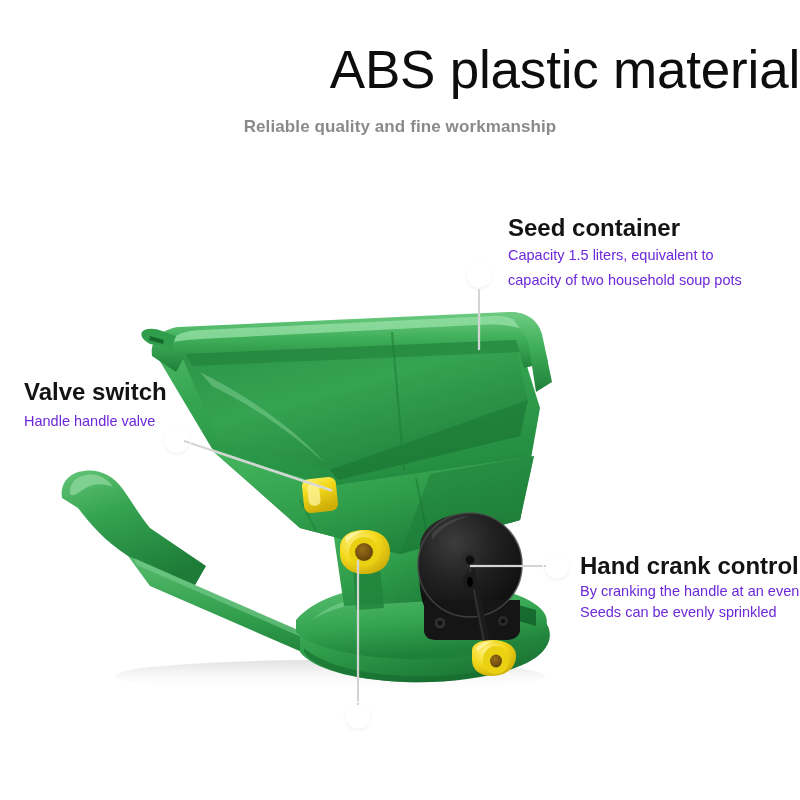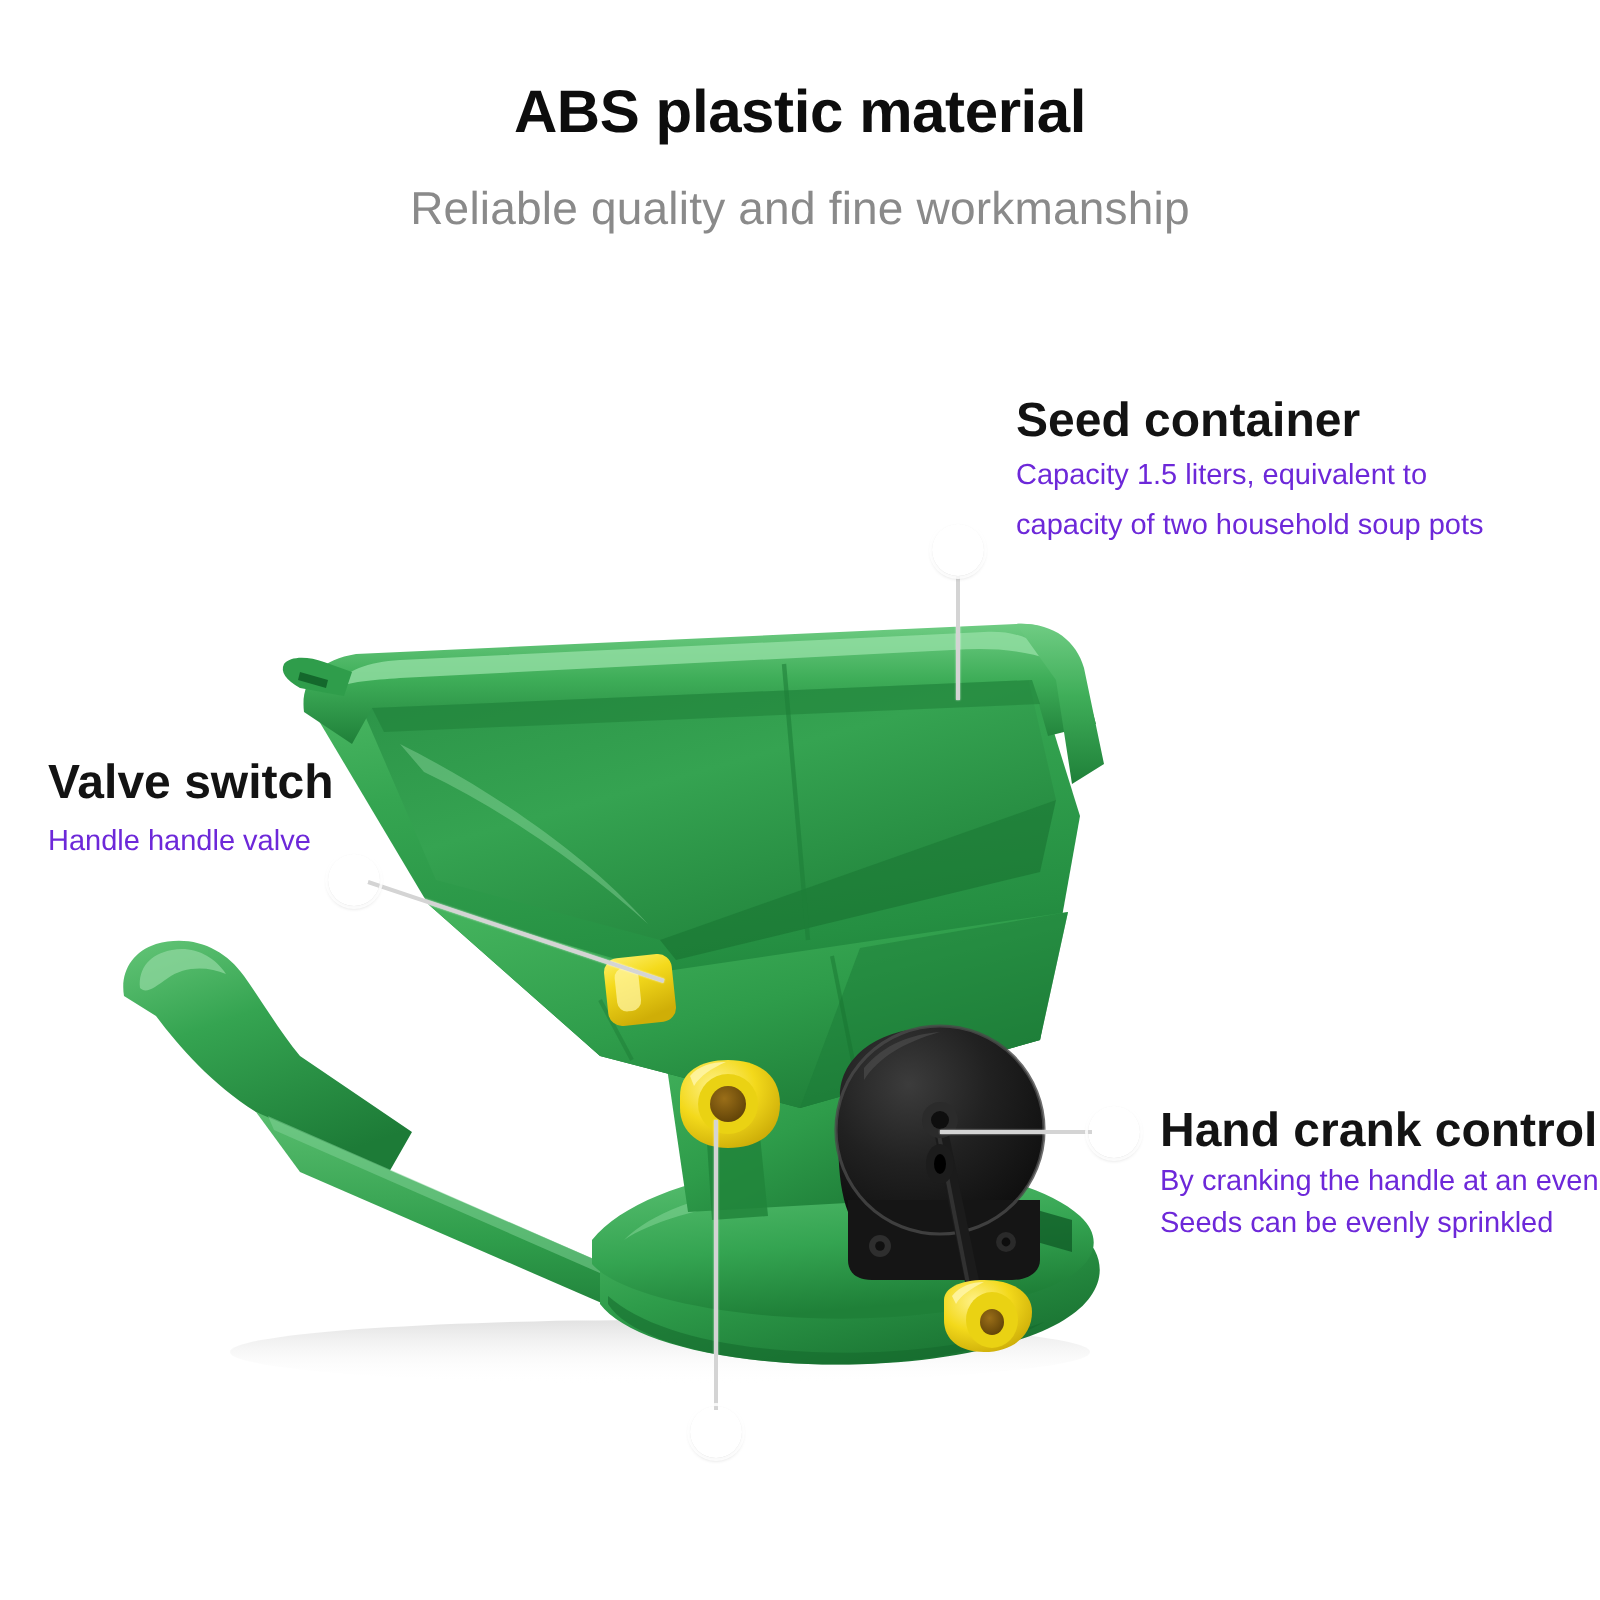--- a/index.html
+++ b/index.html
@@ -19,30 +19,31 @@
 
   
   .header {
     position: absolute;
     left: 0;
     top: 40px;
     width: 800px;
     text-align: center;
   }
   .title {
-    font-size: 30px;
-    font-weight: bold;
+    font-size: 53px;
+    font-weight: normal;
     color: #0d0d0d;
     letter-spacing: -0.2px;
     line-height: 1.15;
+    text-align: right;
   }
   .subtitle {
     margin-top: 16px;
-    font-size: 23px;
-    font-weight: normal;
+    font-size: 17px;
+    font-weight: bold;
     color: #8a8a8a;
     letter-spacing: 0.1px;
   }
 
   
   .callout { position: absolute; }
   .callout-head {
     font-size: 24px;
     font-weight: bold;
     color: #131313;
@@ -50,21 +51,21 @@
     line-height: 1.2;
   }
   .callout-line {
     font-size: 14.5px;
     color: #6d28d9;
     white-space: nowrap;
     line-height: 1.75;
   }
   .callout-line.tight { line-height: 1.45; }
 
-  .c-seed      { left: 508px; top: 197px; }
+  .c-seed      { left: 508px; top: 214px; }
   .c-valve     { left: 24px;  top: 378px; }
   .c-crank     { left: 580px; top: 552px; }
   .c-gear      { left: 140px; top: 706px; }
 
   .c-seed .callout-line  { font-size: 14.5px; }
   .c-valve .callout-line { font-size: 14.5px; margin-top: 2px; }
   .c-gear  .callout-line { font-size: 14.5px; margin-top: 3px; }
   .c-crank .callout-line { font-size: 14.5px; }
 
   

